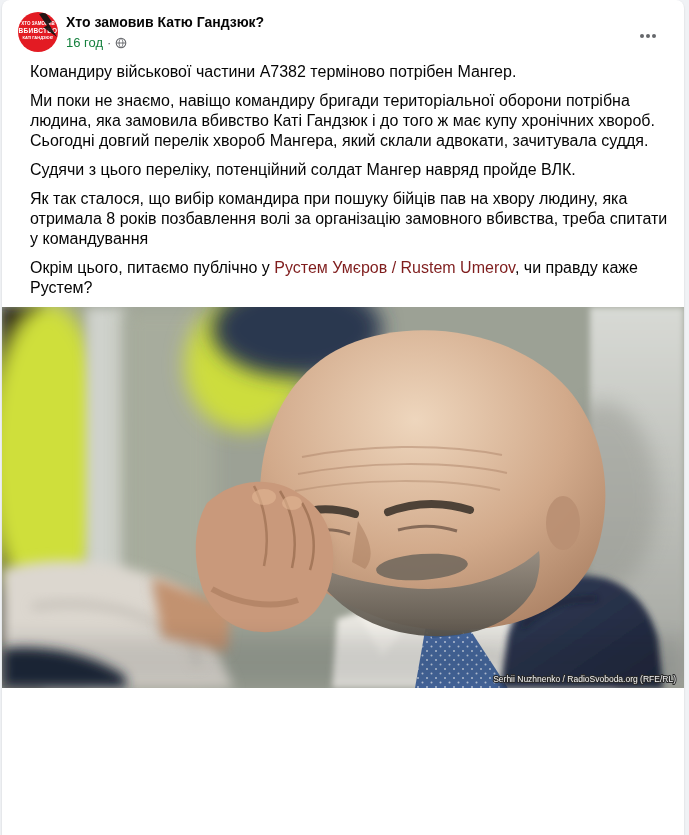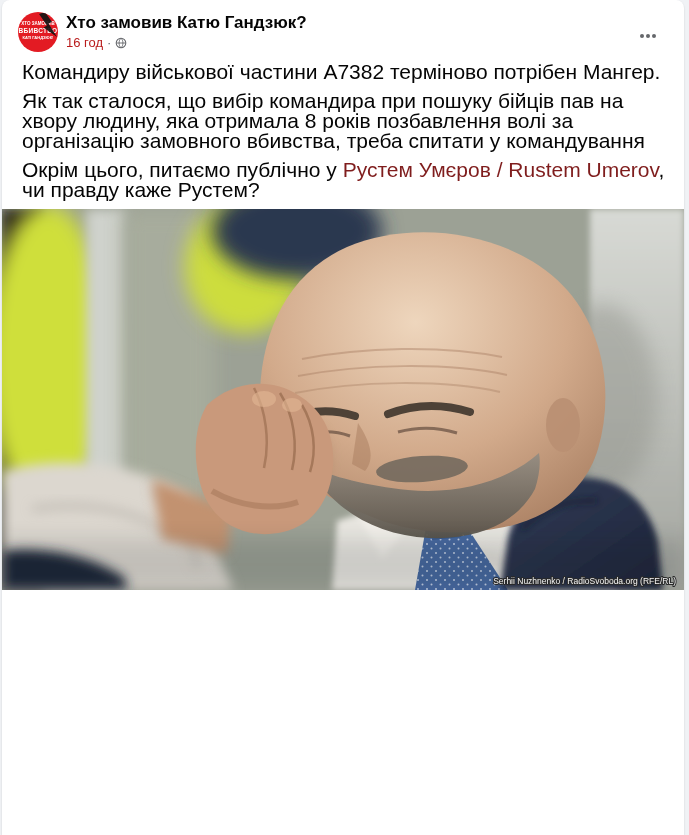--- a/index.html
+++ b/index.html
@@ -30,37 +30,37 @@
     position:absolute;left:0;right:0;text-align:center;
     color:#fff;font-weight:bold;line-height:1;white-space:nowrap;
   }
   .av-l1{top:10px;font-size:4.5px;}
   .av-l2{top:16px;font-size:6.5px;letter-spacing:.3px;}
   .av-l3{top:24px;font-size:4px;}
   .av-bolt{position:absolute;top:0;left:0;width:40px;height:40px;}
   .header-text{flex:1;min-width:0;padding-top:1px;}
   .page-name{
     display:inline-block;
-    font-size:17px;font-weight:700;color:#050505;
+    font-size:14px;font-weight:700;color:#050505;
     line-height:19px;text-decoration:none;cursor:pointer;
   }
   .meta{
     display:flex;align-items:center;gap:4px;
     font-size:13px;color:#65676b;line-height:16px;margin-top:3px;
   }
-  .meta a{color:#b91c1c;text-decoration:none;cursor:pointer;}
+  .meta a{color:#15803d;text-decoration:none;cursor:pointer;}
   .more-btn{
     position:absolute;top:22px;right:22px;
     border:none;background:none;padding:4px;border-radius:50%;
     cursor:pointer;line-height:0;
   }
   
   .post-body{
-    padding:2px 16px 0 20px;
-    font-size:21px;line-height:20px;color:#050505;
+    padding:2px 16px 0 28px;
+    font-size:16px;line-height:20px;color:#050505;
   }
   .post-body p{margin:0 0 9px 0;}
   .post-body a.mention{
     color:#7f1d1d;text-decoration:none;cursor:pointer;
   }
   
   .photo{
     margin:0;display:block;width:682px;height:381px;
     overflow:hidden;cursor:pointer;background:#b91c1c;
   }
@@ -95,20 +95,22 @@
       <svg width="20" height="20" viewBox="0 0 20 20">
         <circle cx="4" cy="10" r="2" fill="#65676b"></circle>
         <circle cx="10" cy="10" r="2" fill="#65676b"></circle>
         <circle cx="16" cy="10" r="2" fill="#65676b"></circle>
       </svg>
     </button>
   </div>
 
   <div class="post-body">
     <p>Командиру військової частини А7382 терміново потрібен Мангер.</p>
+    <p>Ми поки не знаємо, навіщо командиру бригади територіальної оборони потрібна людина, яка замовила вбивство Каті Гандзюк і до того ж має купу хронічних хвороб. Сьогодні довгий перелік хвороб Мангера, який склали адвокати, зачитувала суддя.</p>
+    <p>Судячи з цього переліку, потенційний солдат Мангер навряд пройде ВЛК.</p>
     <p>Як так сталося, що вибір командира при пошуку бійців пав на хвору людину, яка отримала 8 років позбавлення волі за організацію замовного вбивства, треба спитати у командування</p>
     <p><span>Окрім цього, питаємо публічно у </span><a class="mention">Рустем Умєров / Rustem Umerov</a><span>, чи правду каже Рустем?</span></p>
   </div>
 
   <figure class="photo">
     <svg viewBox="0 0 682 381" preserveAspectRatio="none">
       <defs>
         <filter id="b3" x="-30%" y="-30%" width="160%" height="160%">
             <feGaussianBlur stdDeviation="3"></feGaussianBlur>
           </filter>

